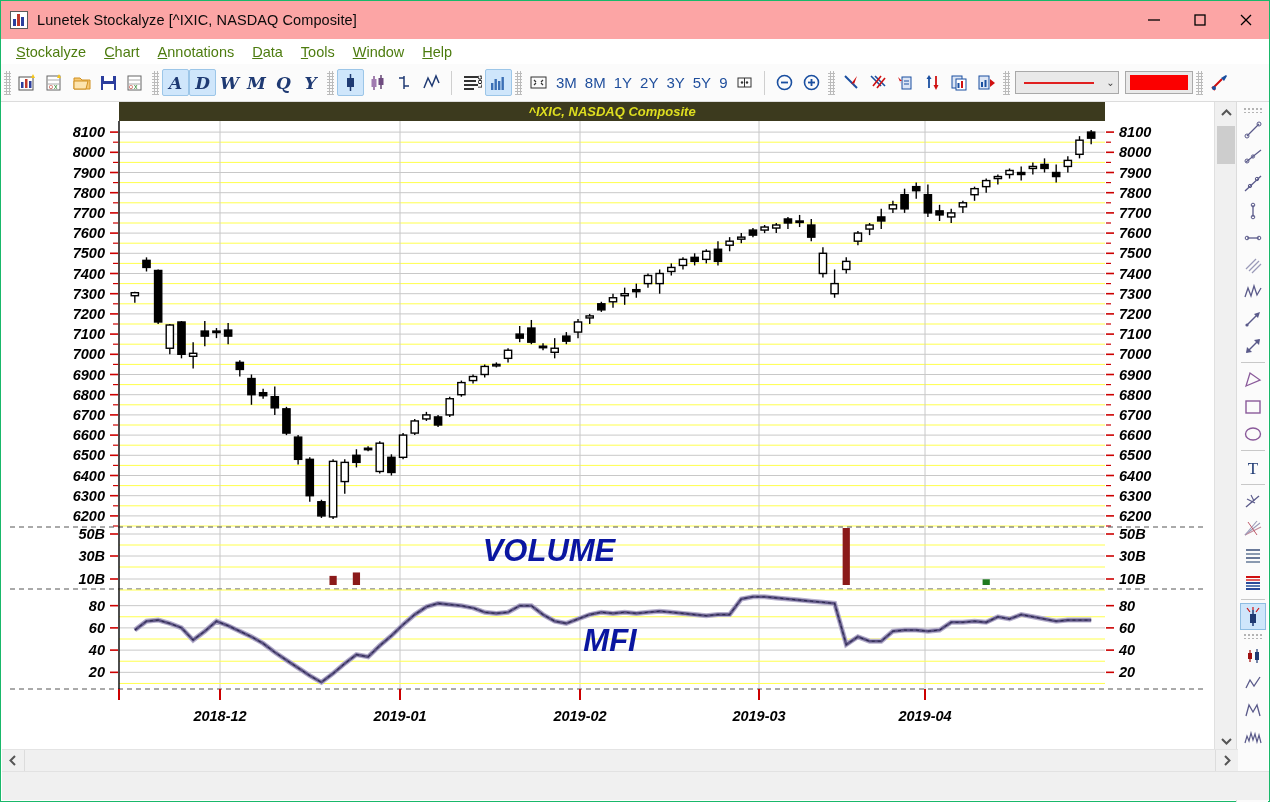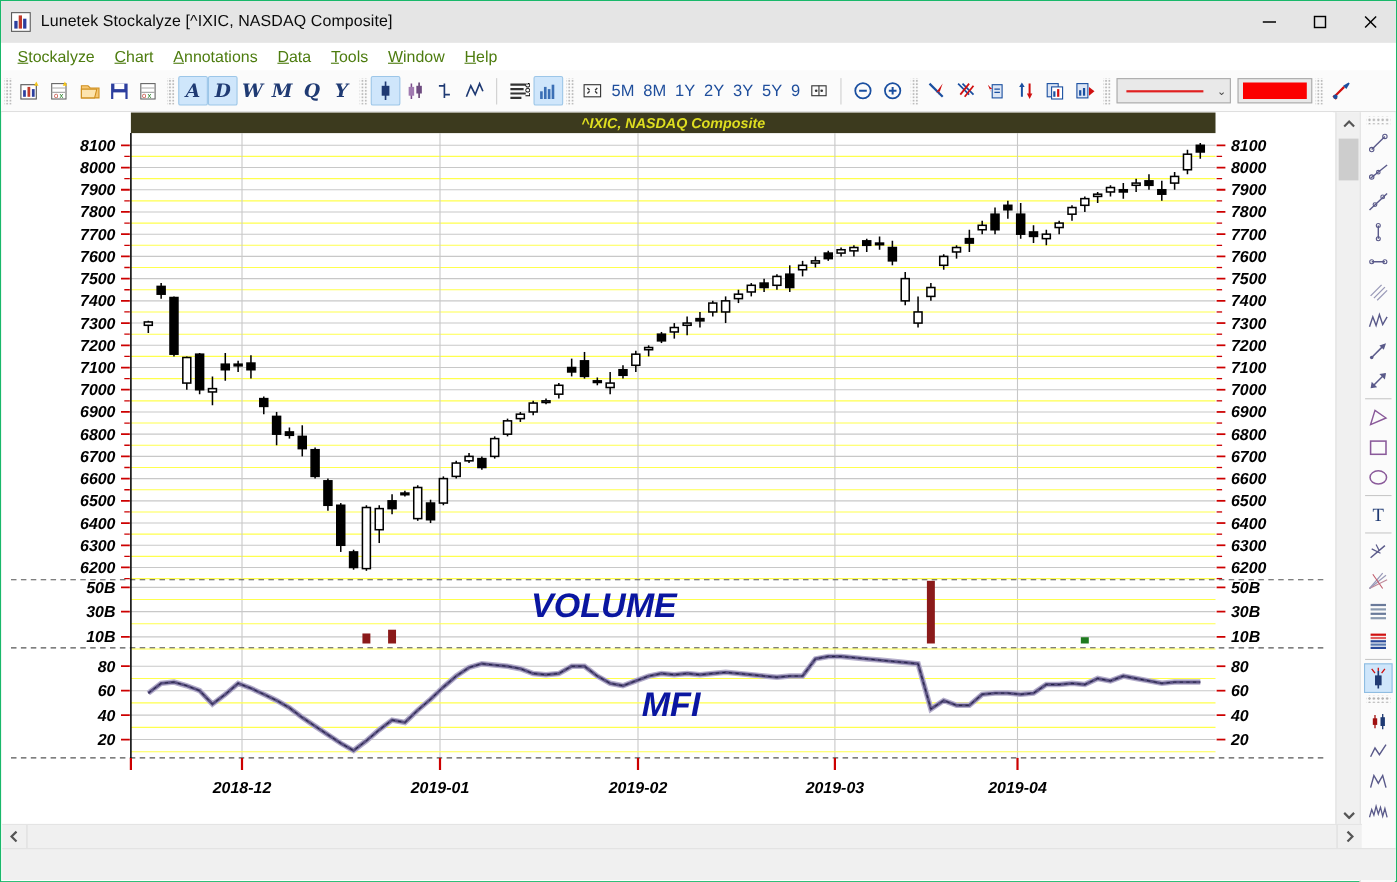--- a/index.html
+++ b/index.html
@@ -10,21 +10,21 @@
     -webkit-font-smoothing:antialiased;
   }
   .app{
     position:relative;width:1270px;height:802px;
     border:1px solid #19b86a;box-sizing:border-box;
     background:#ffffff;
   }
   
   .titlebar{
     position:absolute;left:0;top:0;width:1268px;height:38px;
-    background:#e5e5e5;display:flex;align-items:center;
+    background:#fca5a5;display:flex;align-items:center;
   }
   .title-icon{
     width:18px;height:18px;margin-left:9px;margin-right:9px;
     background:#ffffff;border:1px solid #5a5a5a;box-sizing:border-box;
     position:relative;flex:0 0 auto;
   }
   .title-icon i{position:absolute;bottom:2px;width:3px;background:#c0392b;}
   .title-icon i:nth-child(1){left:2px;height:7px;background:#2c3e9e;}
   .title-icon i:nth-child(2){left:6px;height:12px;background:#c0392b;}
   .title-icon i:nth-child(3){left:10px;height:9px;background:#2c3e9e;}
@@ -267,21 +267,21 @@
     </div>
 
     <div class="grip"></div>
 
     <div class="tb-btn">
       <svg width="19" height="19" viewBox="0 0 19 19">
           <rect x="2" y="4" width="15" height="11" fill="none" stroke="#333"></rect>
           <path d="M5 7 L7 9 M5 12 L7 10 M14 7 L12 9 M14 12 L12 10" stroke="#333" stroke-width="1.2"></path>
         </svg>
     </div>
-    <div class="tb-txt">5M</div>
+    <div class="tb-txt">3M</div>
     <div class="tb-txt">8M</div>
     <div class="tb-txt">1Y</div>
     <div class="tb-txt">2Y</div>
     <div class="tb-txt">3Y</div>
     <div class="tb-txt">5Y</div>
     <div class="tb-txt">9</div>
     <div class="tb-btn">
       <svg width="19" height="19" viewBox="0 0 19 19">
           <rect x="3" y="5" width="13" height="9" fill="none" stroke="#333"></rect>
           <circle cx="7" cy="9.5" r="1.2" fill="#333"></circle>

